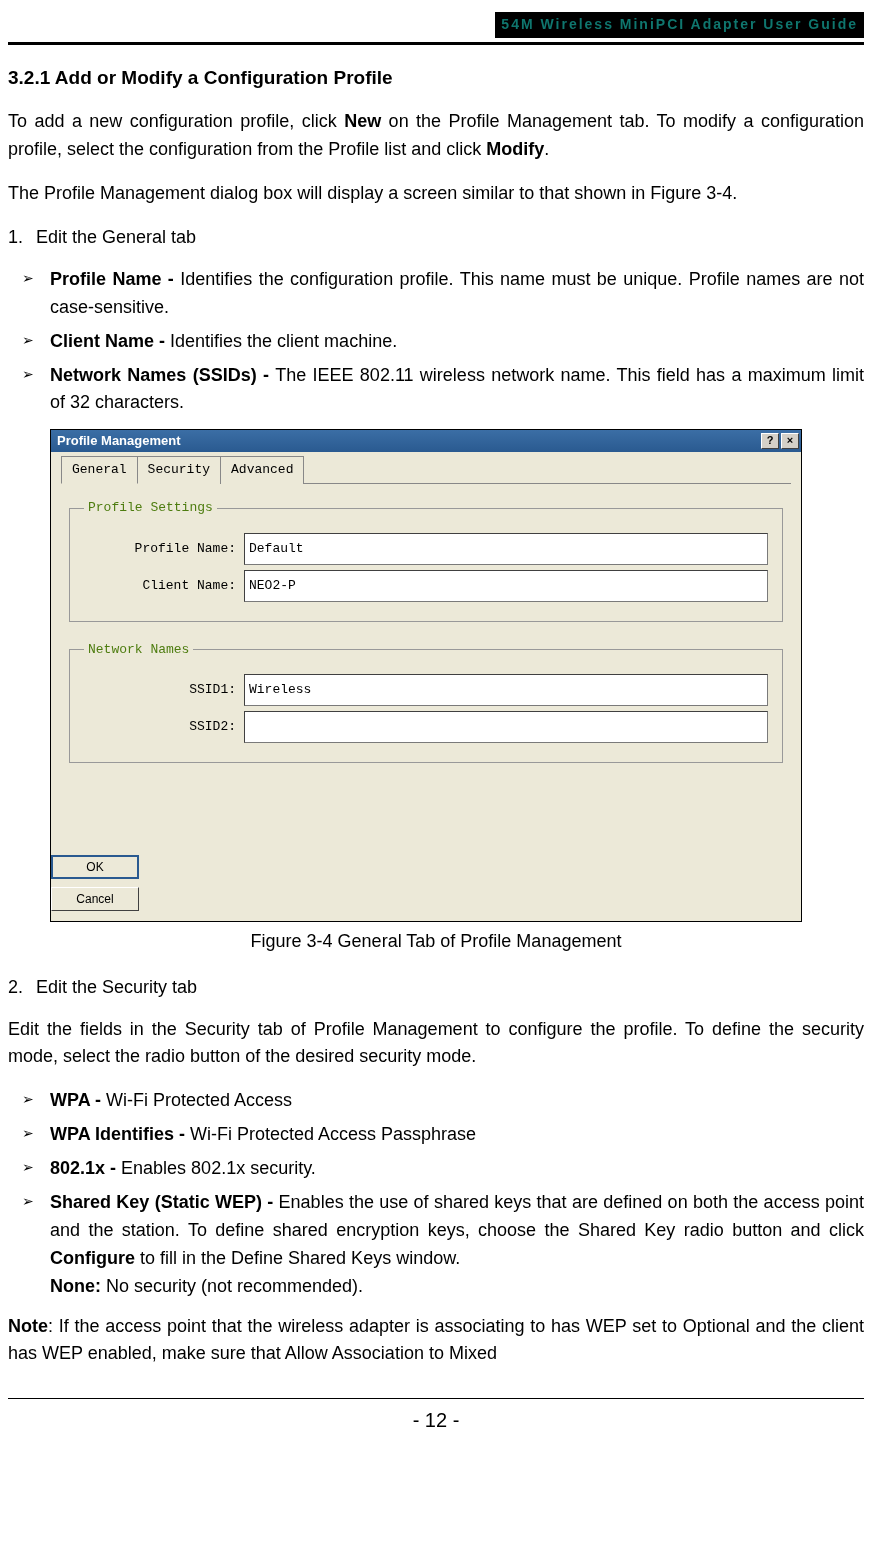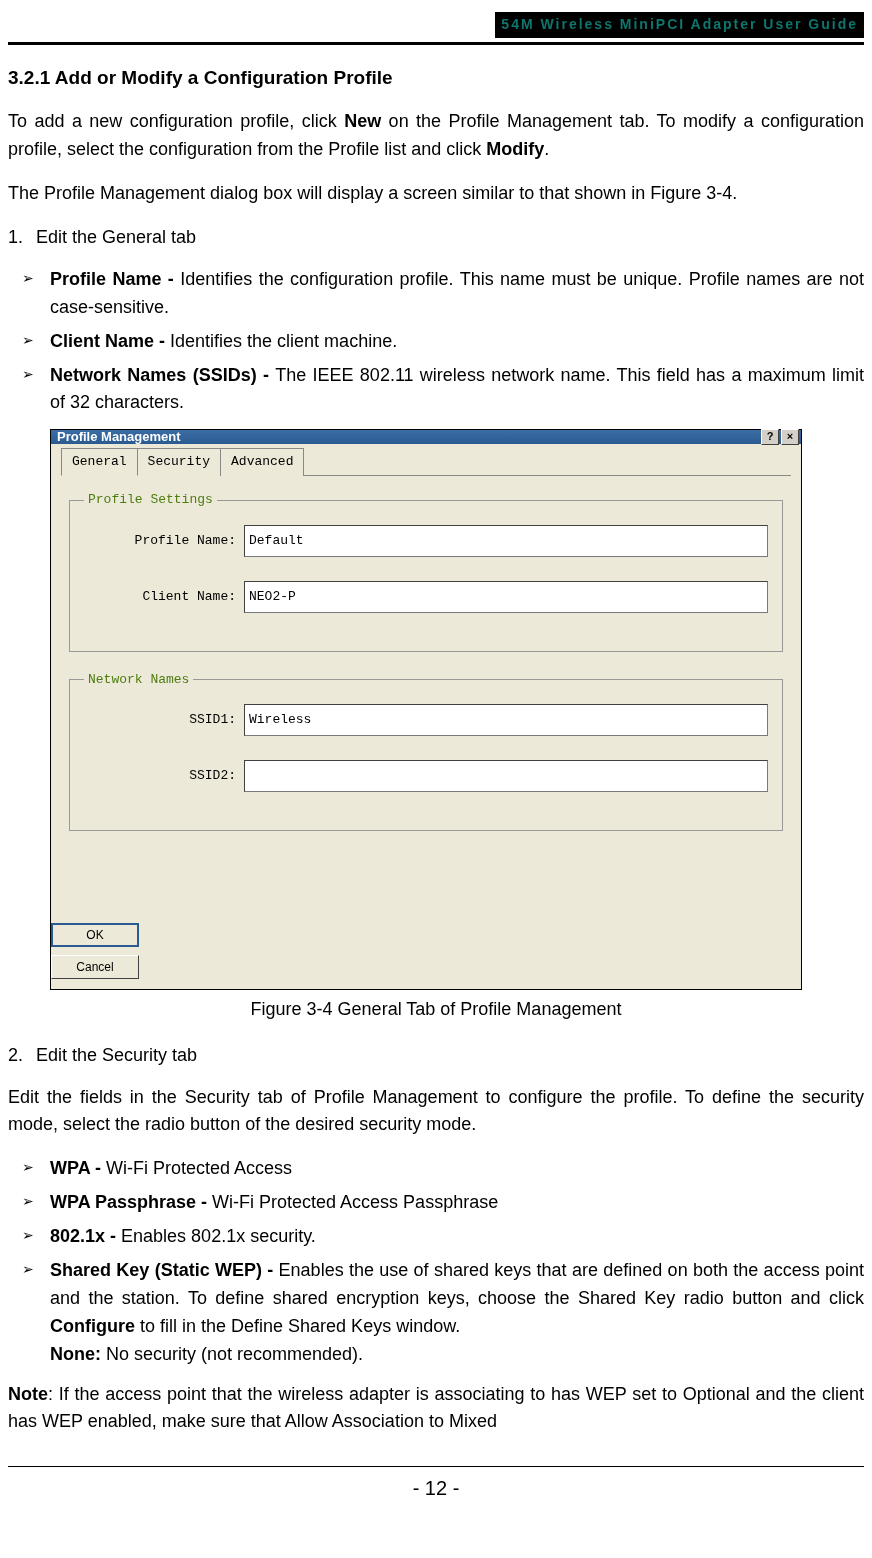--- a/index.html
+++ b/index.html
@@ -65,21 +65,21 @@
       border: 1px solid #000;
       background: #ece9d8;
       font-family: Tahoma, sans-serif;
       font-size: 12px;
     }
     .titlebar {
       background: linear-gradient(#3b6ea5, #2a5a90);
       color: #fff;
       font-weight: bold;
       font-size: 13px;
-      height: 14px;
+      height: 22px;
       display: flex;
       align-items: center;
       justify-content: space-between;
       padding: 0 2px 0 6px;
     }
     .titlebar-buttons { display: flex; gap: 2px; }
     .tbtn {
       width: 18px; height: 16px;
       background: #d4d0c8;
       border: 1px solid #fff;
@@ -123,21 +123,21 @@
       font-size: 13px;
       color: #2a5a90;
     }
     fieldset.group legend {
       padding: 0 4px;
       color: #4d7c0f;
     }
     .form-row {
       display: flex;
       align-items: center;
-      margin-bottom: 24px;
+      margin-bottom: 5px;
     }
     .form-label {
       width: 160px;
       text-align: right;
       padding-right: 8px;
       color: #000;
     }
     .form-input {
       flex: 1;
       height: 32px;
@@ -269,21 +269,21 @@
   <span class="num">2.</span><span>Edit the Security tab</span>
 </div>
 
 <p>Edit the fields in the Security tab of Profile Management to configure the profile. To define the security mode, select the radio button of the desired security mode.</p>
 
 <ul class="arrow-list">
   <li>
     <span class="bold">WPA - </span><span>Wi-Fi Protected Access</span>
   </li>
   <li>
-    <span class="bold">WPA Passphrase - </span><span>Wi-Fi Protected Access Passphrase</span>
+    <span class="bold">WPA Identifies - </span><span>Wi-Fi Protected Access Passphrase</span>
   </li>
   <li>
     <span class="bold">802.1x - </span><span>Enables 802.1x security.</span>
   </li>
   <li>
     <span class="bold">Shared Key (Static WEP) - </span><span>Enables the use of shared keys that are defined on both the access point and the station. To define shared encryption keys, choose the Shared Key radio button and click </span><span class="bold">Configure</span><span> to fill in the Define Shared Keys window.</span><br>
     <span class="bold">None:</span><span> No security (not recommended).</span>
   </li>
 </ul>
 

